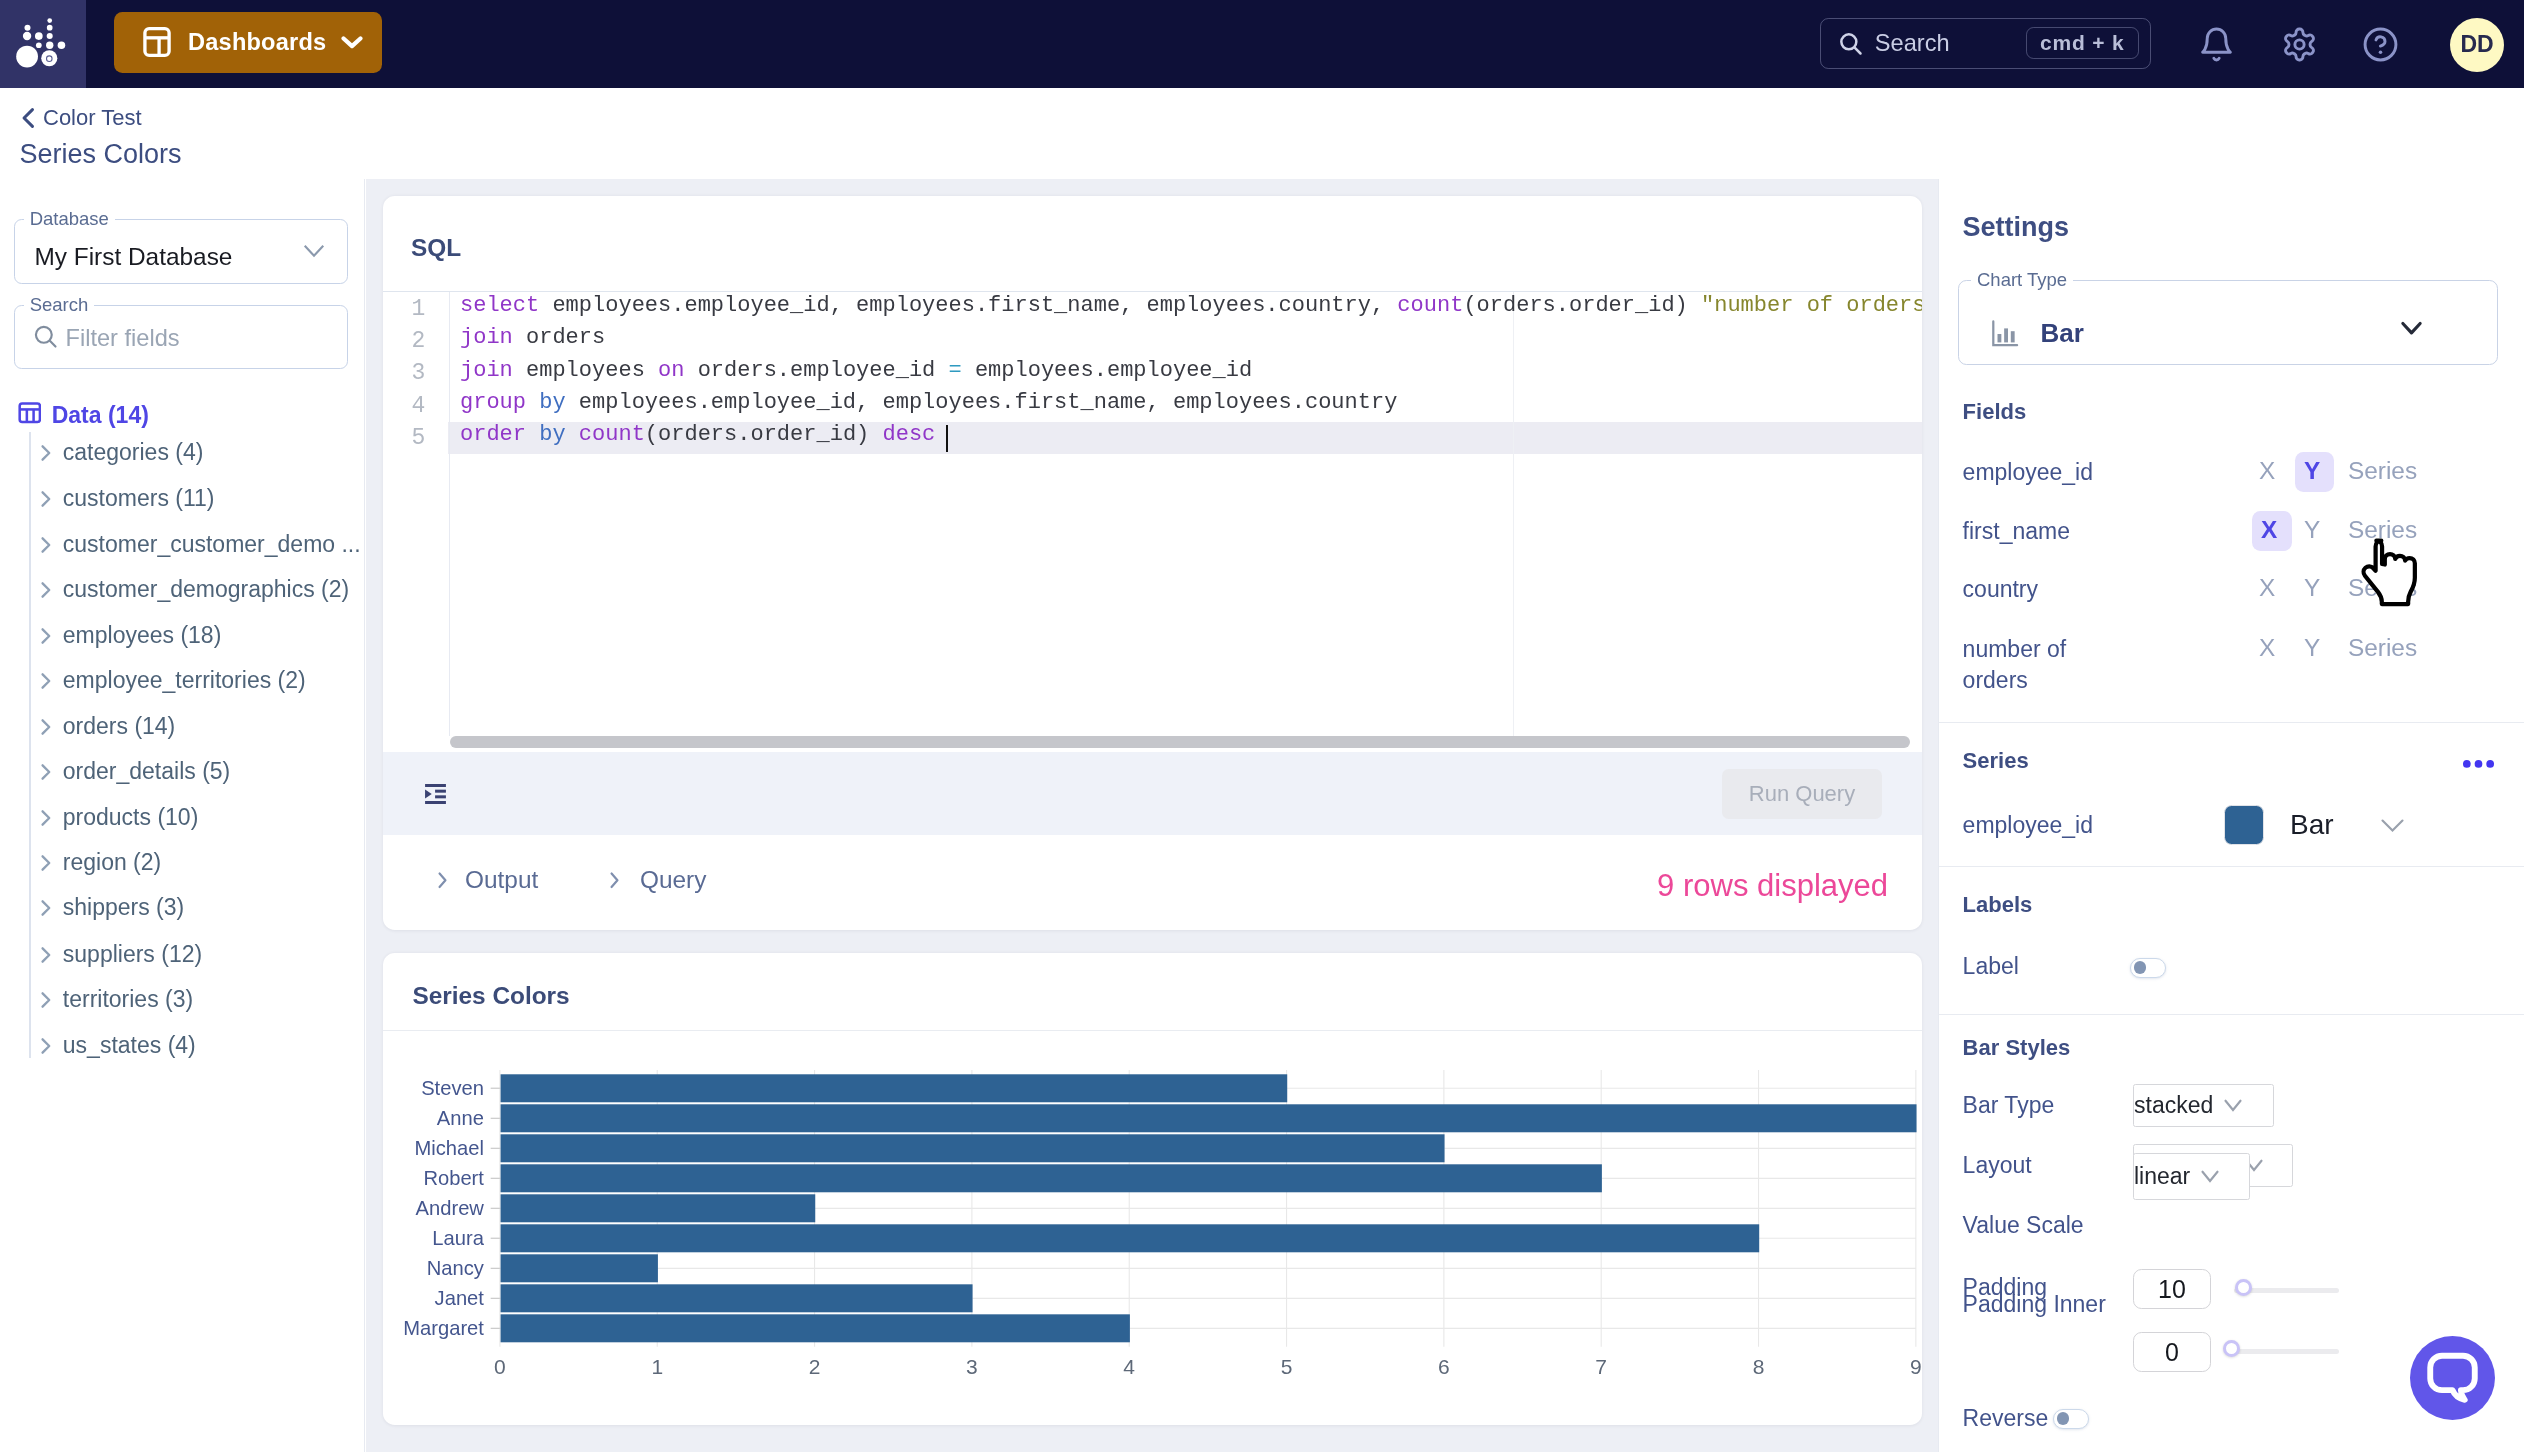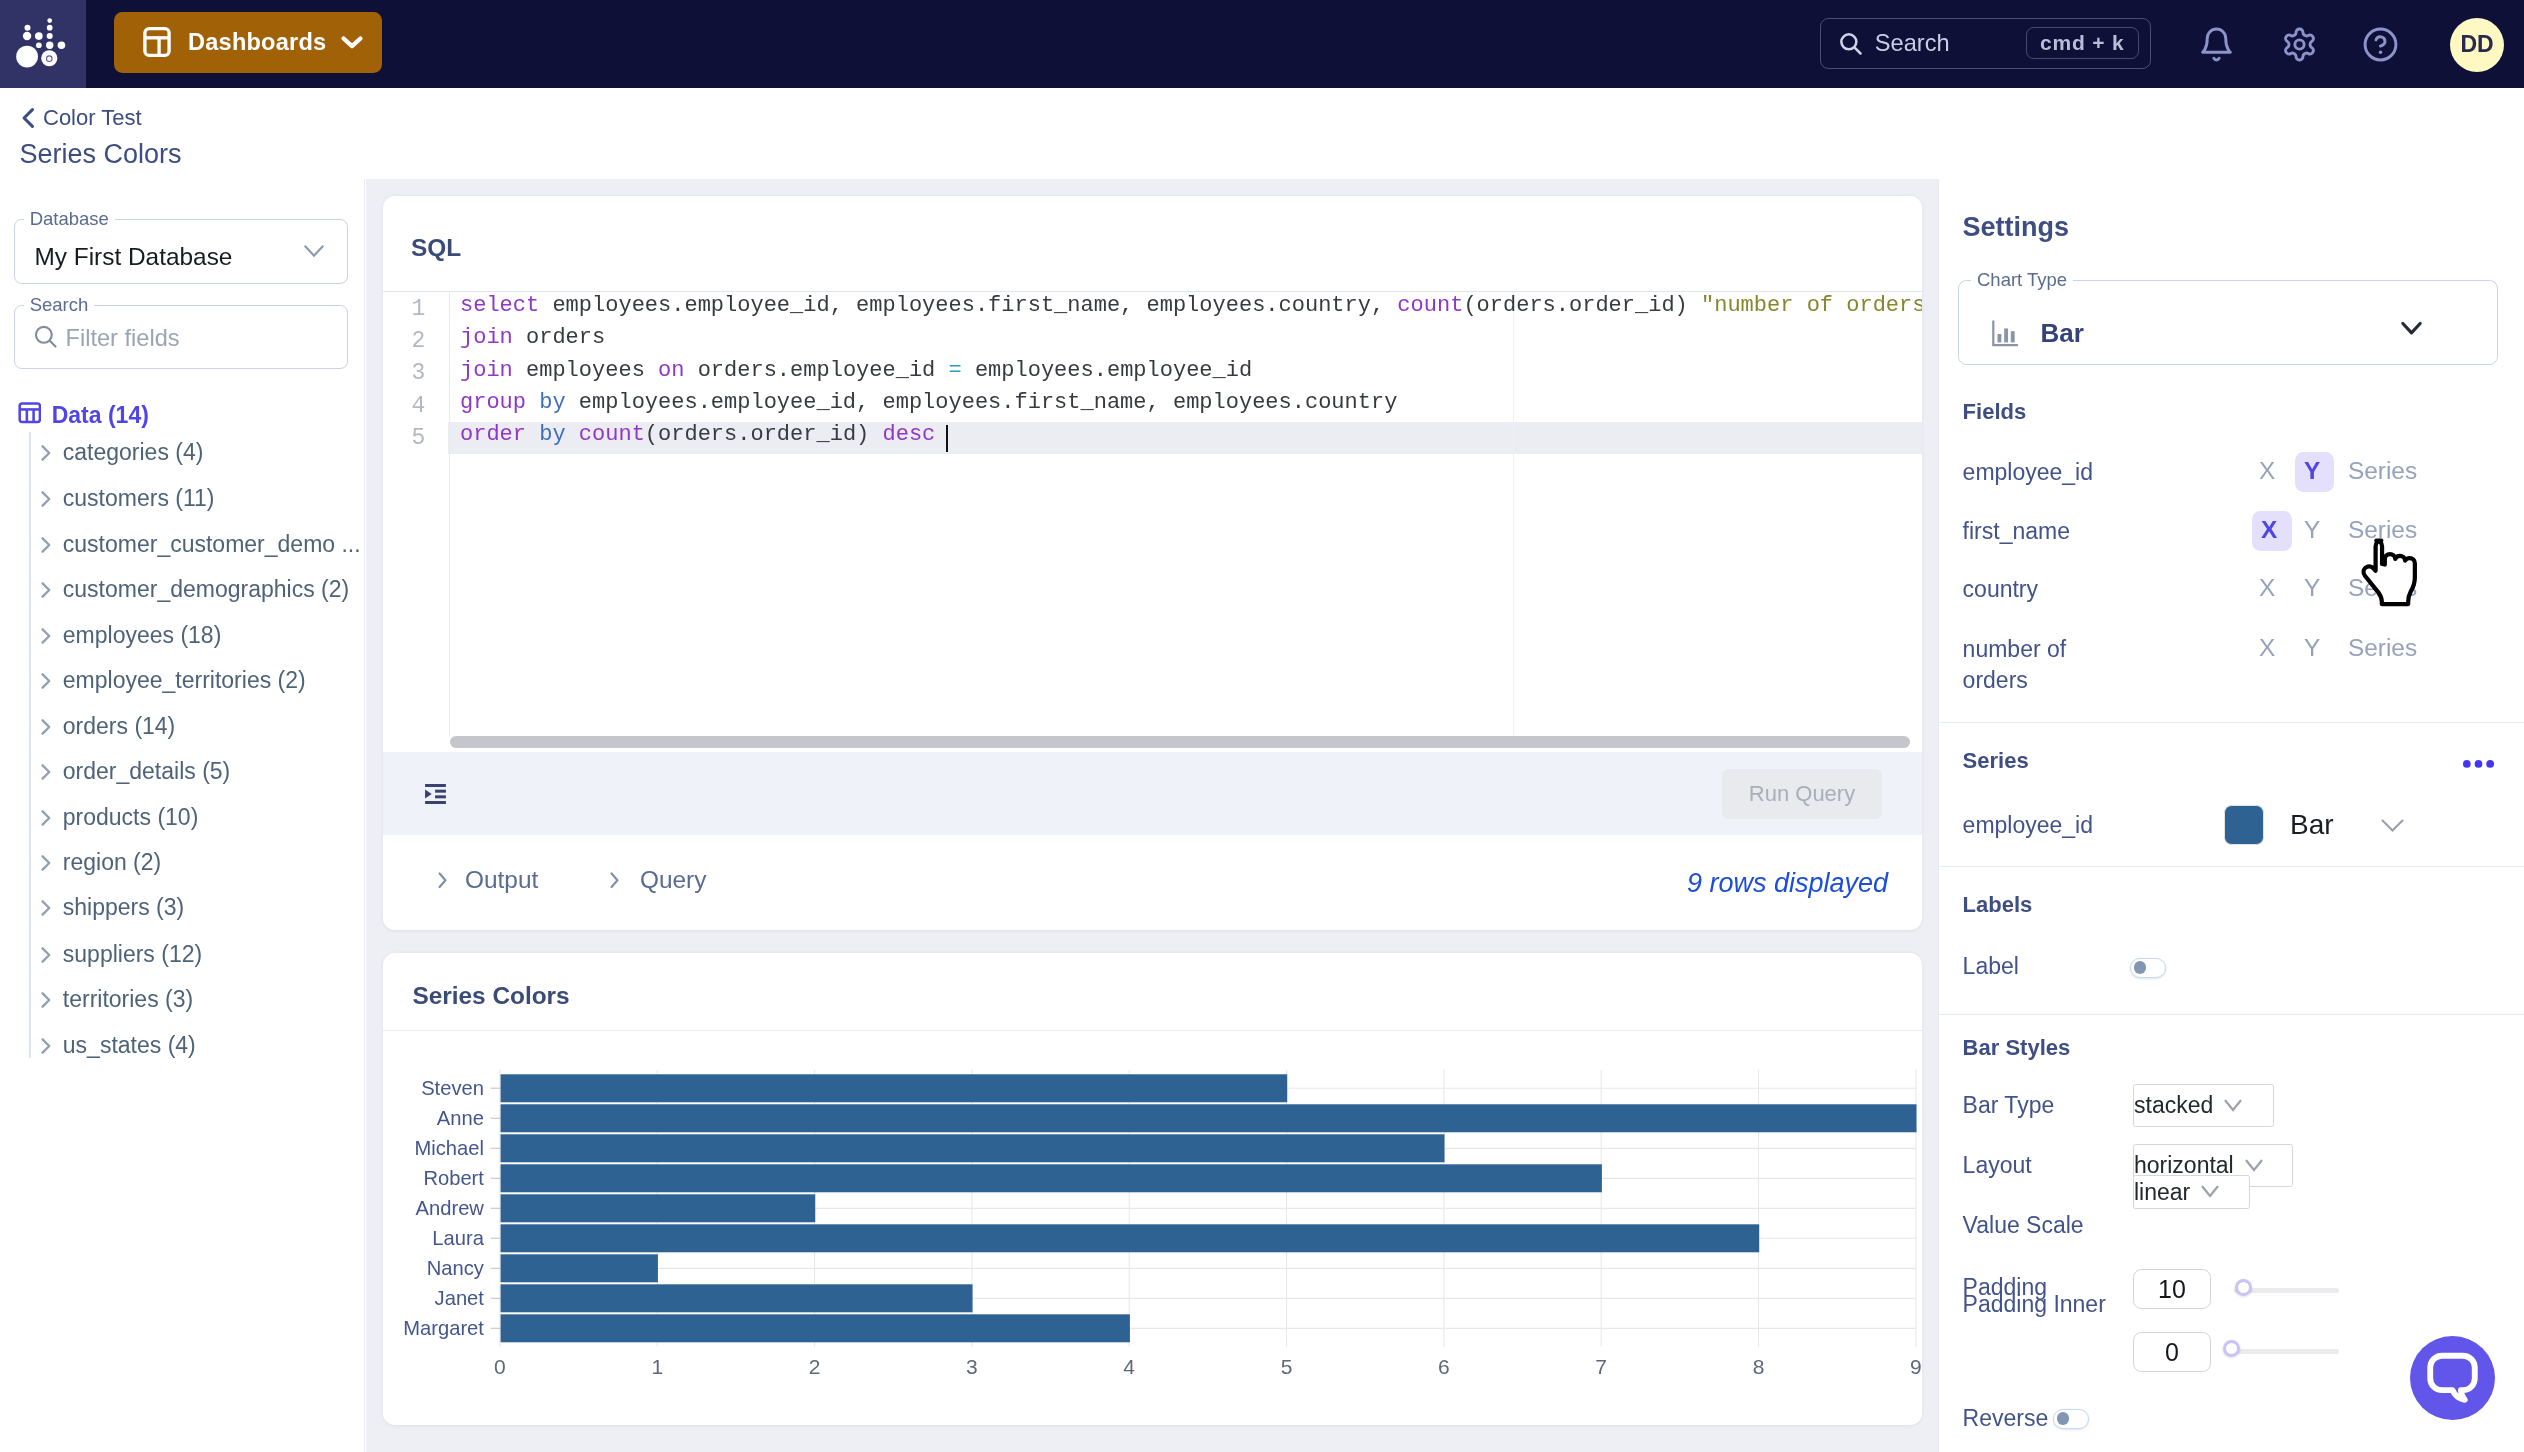--- a/index.html
+++ b/index.html
@@ -54,21 +54,21 @@
 .kw { color:#9036c8; }
 .kb { color:#3f6ec0; }
 .op { color:#2f9ac0; }
 .str { color:#86862d; }
 #caret { position:absolute; left:563px; top:133px; width:2.1px; height:27px; background:#111; }
 #hscroll { position:absolute; left:67px; top:540px; width:1460px; height:11.8px; background:#c5c6cb; border-radius:5.9px; }
 #runstrip { position:absolute; left:0; top:556px; width:1539px; height:83px; background:#eff2f9; }
 #runbtn { position:absolute; right:40px; top:17px; width:160px; height:50px; background:#e9eaee; border-radius:6.7px; color:#a8aeba; font-size:22px; font-weight:500; display:flex; align-items:center; justify-content:center; }
 #tabsrow { position:absolute; left:0; top:639px; width:1539px; height:67px;padding-left:36px; }
 .tab { position:absolute; top:31px; font-size:24.4px; color:#5a6b94; }
-#rowsdisp { position:absolute; right:34px; top:33px; font-size:27px; color:#1d4ed8;font-style:italic; }
+#rowsdisp { position:absolute; right:34px; top:33px; font-size:31px; color:#ec4899; }
 
 
 #serscard { left:17px; top:774px; width:1539px; height:472px; }
 #serscard h2 { position:absolute; left:29.4px; top:29px; font-size:24.4px; font-weight:700; color:#3b4b78; }
 #sersdivider { position:absolute; left:0; top:77px; width:1539px; height:0.8px; background:#e9ecf1; }
 
 
 #rightpanel { position:absolute; left:1938px; top:179px; width:586px; height:1274px; background:#fff; border-left:0.8px solid #e7eaf1; }
 #rightpanel .sect { position:absolute; left:23.6px; font-size:22px; font-weight:700; color:#3e4e82; }
 #rightpanel .sect.big { font-size:27px; }
@@ -393,21 +393,21 @@
         </svg>
     </div>
     <div class="flabel" style="top:971px;">Layout</div>
     <div class="selbox" style="left:194px; top:965px; width:160px; height:43px;">
         <span class="v">horizontal</span>
       <svg style="margin-left:10px;" width="20" height="13.5" viewBox="0 0 24 16">
           <path d="M3 2 L12 13 L21 2" fill="none" stroke="#9aa1ad" stroke-width="2.6" stroke-linecap="round"></path>
         </svg>
     </div>
     <div class="flabel" style="top:1031px;">Value Scale</div>
-    <div class="selbox" style="left:194px; top:996px; width:117px; height:34px;">
+    <div class="selbox" style="left:194px; top:974px; width:117px; height:47px;">
         <span class="v">linear</span>
       <svg style="margin-left:10px;" width="20" height="13.5" viewBox="0 0 24 16">
           <path d="M3 2 L12 13 L21 2" fill="none" stroke="#9aa1ad" stroke-width="2.6" stroke-linecap="round"></path>
         </svg>
     </div>
     <div class="flabel" style="top:1093px;">Padding</div>
     <div class="numbox" style="left:194px; top:1090px; width:78px; height:40px;">10</div>
     <div class="slider" style="left:295px; top:1109px; width:105px;"></div>
     <div class="knob" style="left:296px; top:1100px;"></div>
     <div class="flabel" style="top:1110px;">Padding Inner</div>

